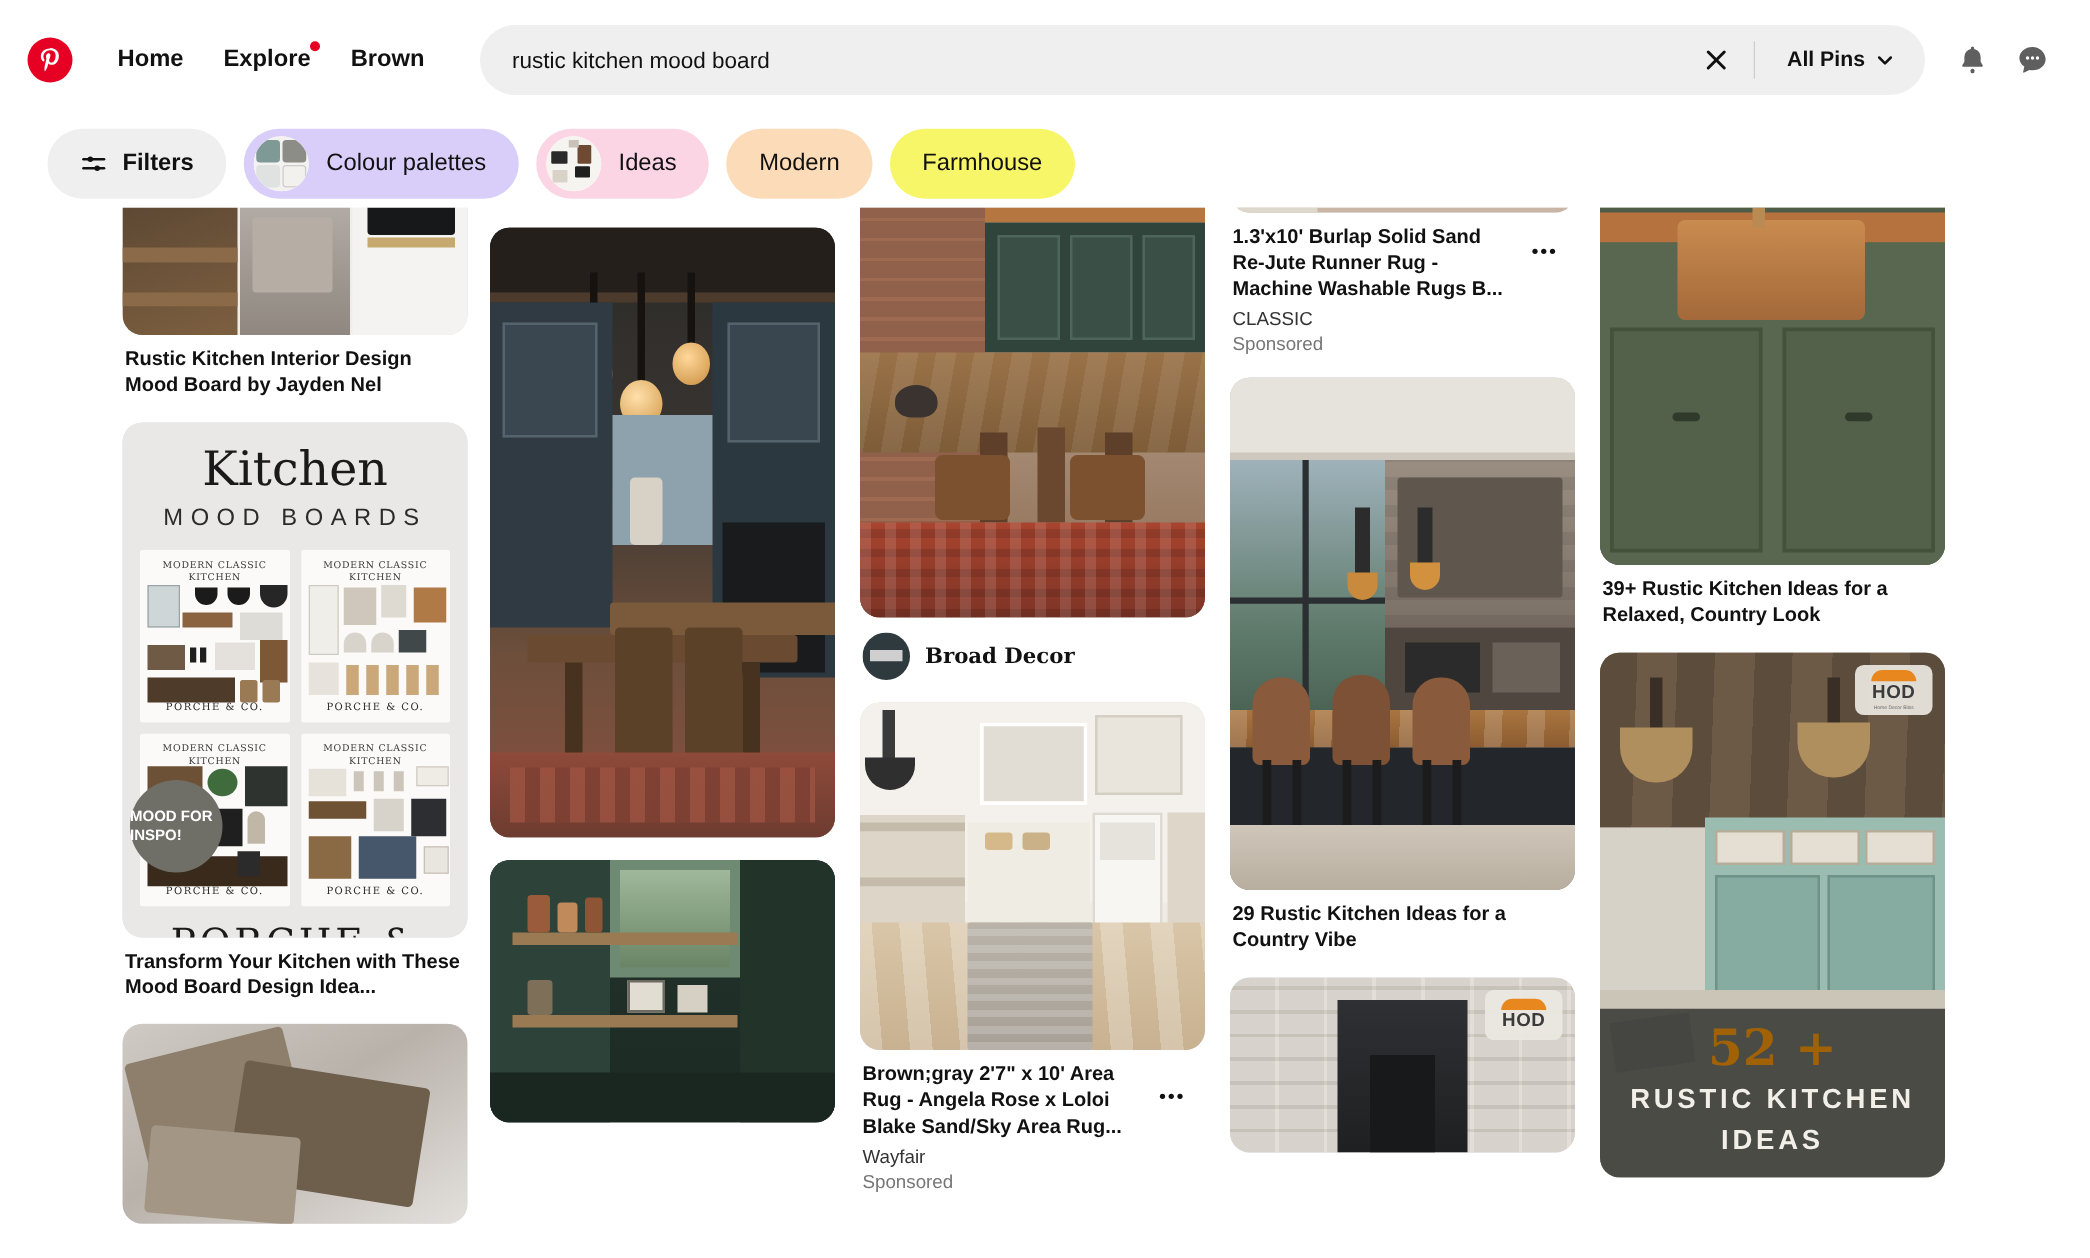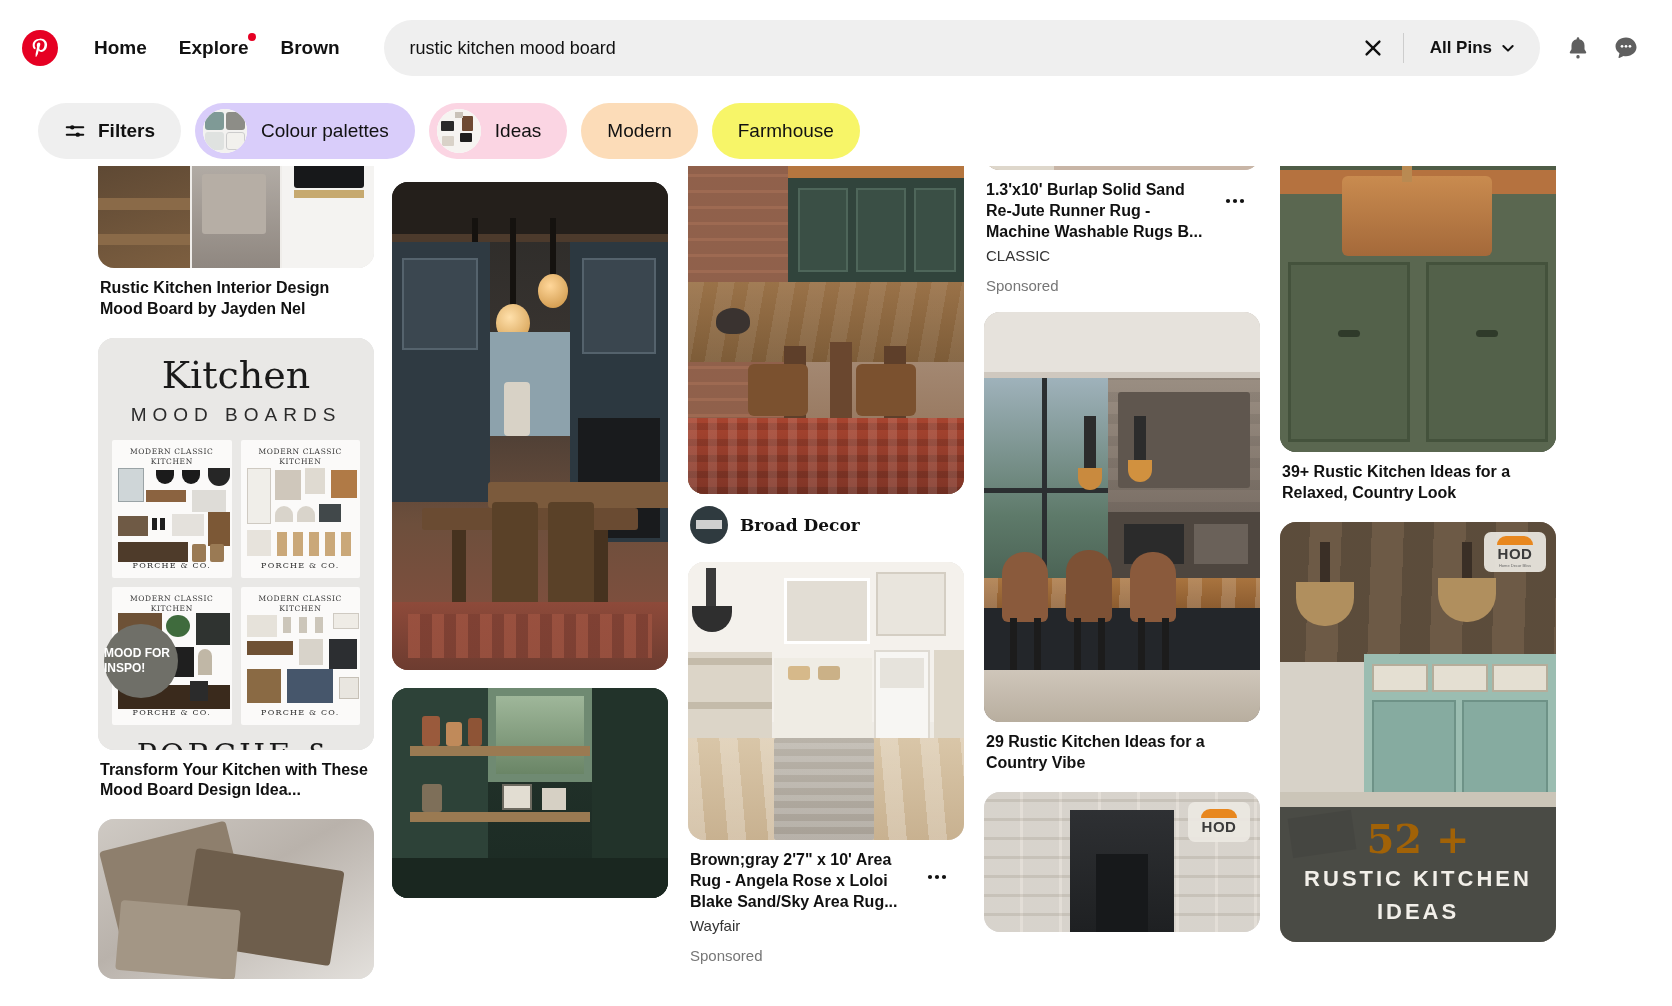--- a/index.html
+++ b/index.html
@@ -102,21 +102,21 @@
   .pin-img {
     width: 276px; border-radius: 16px; overflow: hidden;
     position: relative; background: #ddd;
   }
   .pin-title {
     font-size: 16px; font-weight: bold; color: #111;
     line-height: 1.3; margin-top: 10px;
     padding: 0 2px;
   }
   .pin-sub { font-size: 15px; color: #333; margin-top: 5px; padding: 0 2px; }
-  .pin-sponsored { font-size: 15px; color: #767676; margin-top: 13px; padding: 0 2px; }
+  .pin-sponsored { font-size: 15px; color: #767676; margin-top: 3px; padding: 0 2px; }
   .pin-author {
     display: flex; align-items: center; gap: 12px;
     margin-top: 12px; padding: 0 2px;
   }
   .avatar {
     width: 38px; height: 38px; border-radius: 50%;
     flex: none; overflow: hidden; position: relative;
   }
   .author-name { font-size: 16px; color: #111; }
   .author-name.fancy { font-family: "DejaVu Serif", serif; font-weight: bold; font-size: 17px; }

